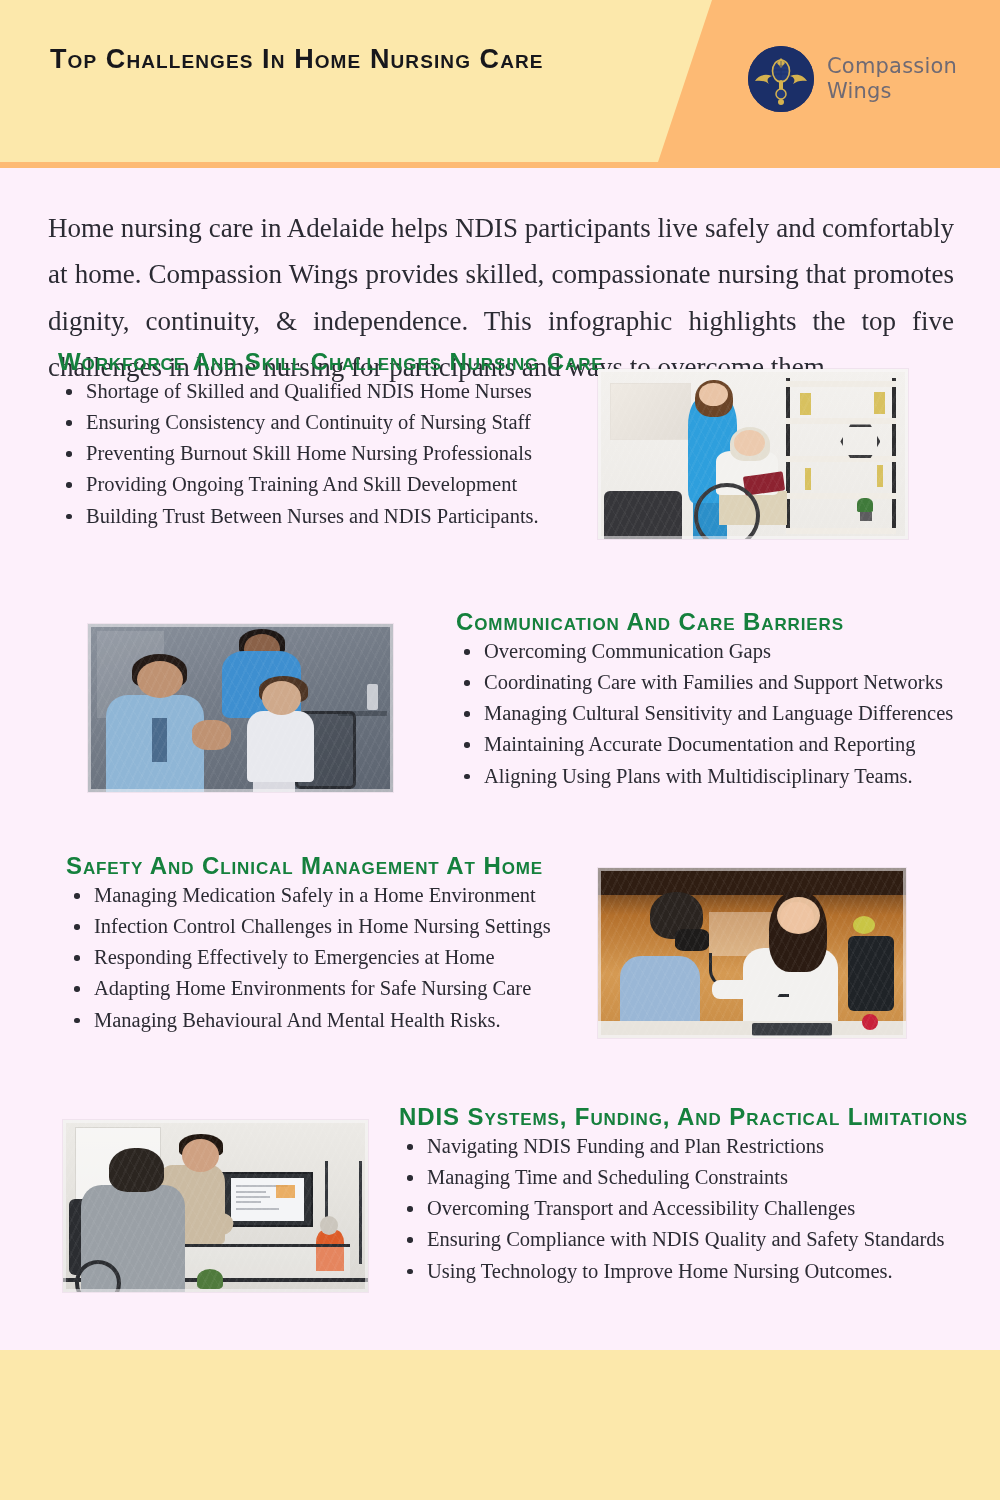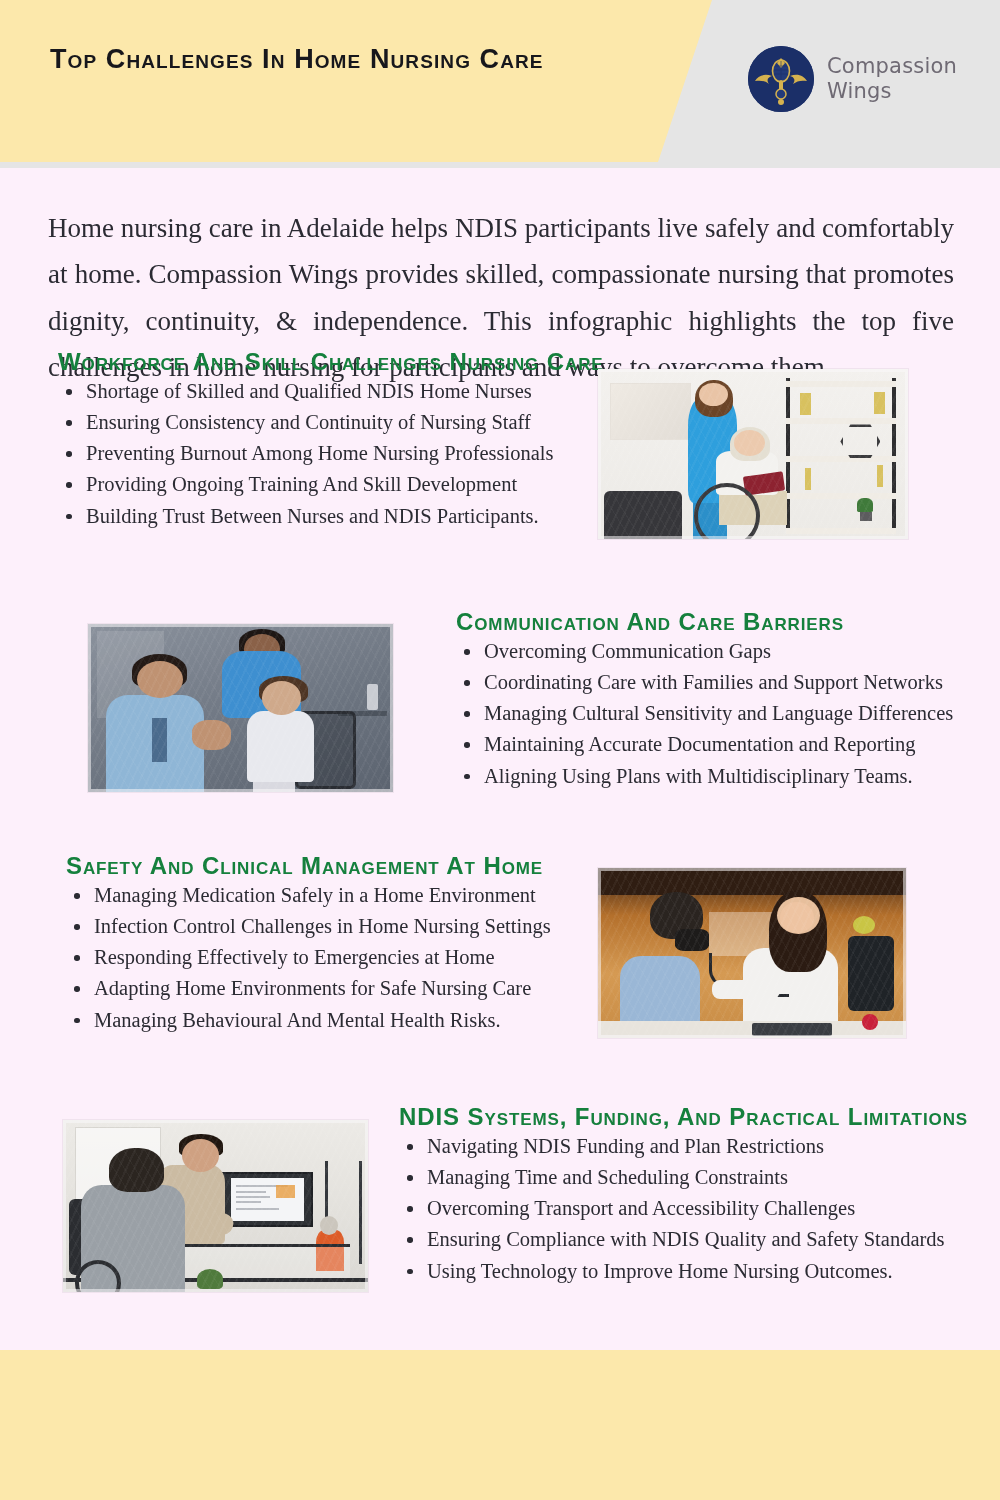--- a/index.html
+++ b/index.html
@@ -7,21 +7,21 @@
   body {
     font-family: "Liberation Serif", serif;
     background: #fdf0fb;
     position: relative;
     overflow: hidden;
   }
 
   
   .header {
     position:absolute; left:0; top:0; width:1000px; height:168px;
-    background:#e5e5e5;
+    background:#fdba74;
     padding-left:24px;
   }
   .header-yellow {
     position:absolute; left:0; top:0; width:720px; height:162px;
     background:#fce8ab;
     clip-path: polygon(0 0, 712px 0, 658px 162px, 0 162px);
   }
   .header-title {
     position:absolute; left:50px; top:38px; width:620px;
     font-family:"Liberation Sans", sans-serif;
@@ -304,21 +304,21 @@
   </div>
 </div>
 
 <p class="intro">Home nursing care in Adelaide helps NDIS participants live safely and comfortably at home. Compassion Wings provides skilled, compassionate nursing that promotes dignity, continuity, &amp; independence. This infographic highlights the top five challenges in home nursing for participants and ways to overcome them.</p>
 
 <div class="section" id="sec-1">
   <div class="sec-heading">Workforce And Skill Challenges Nursing Care</div>
   <ul class="sec-list">
     <li>Shortage of Skilled and Qualified NDIS Home Nurses</li>
     <li>Ensuring Consistency and Continuity of Nursing Staff</li>
-    <li>Preventing Burnout Among Home Nursing Professionals</li>
+    <li>Preventing Burnout Skill Home Nursing Professionals</li>
     <li>Providing Ongoing Training And Skill Development</li>
     <li>Building Trust Between Nurses and NDIS Participants.</li>
   </ul>
 </div>
 
 <div class="photo" id="photo-1">
   <div class="inner">
     <div class="p1-bg"></div>
     <div class="p1-art"></div>
     <div class="p1-sofa"></div>

